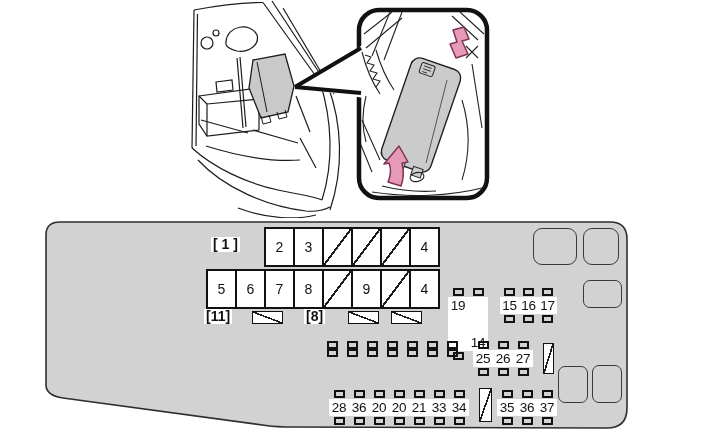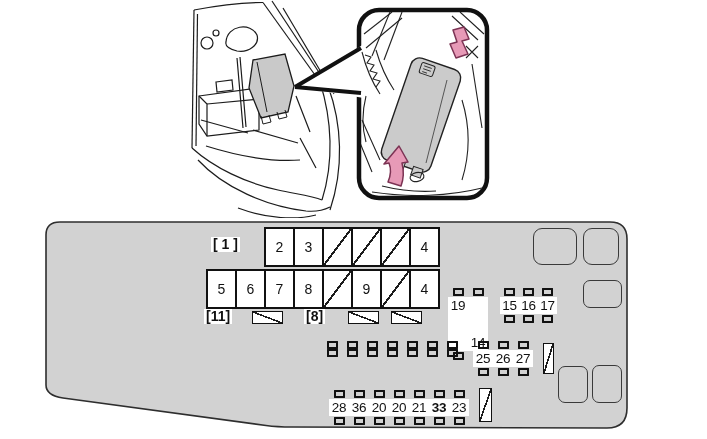--- a/index.html
+++ b/index.html
@@ -317,36 +317,65 @@
           <div class="col" style="width: 20px;">
             <div class="dash"></div>
           </div>
         </div>
         <div class="numrow">
           <div class="col" style="width: 20px;">28</div>
           <div class="col" style="width: 20px;">36</div>
           <div class="col" style="width: 20px;">20</div>
           <div class="col" style="width: 20px;">20</div>
           <div class="col" style="width: 20px;">21</div>
-          <div class="col" style="width: 20px; font-weight: bold;">33</div>
-          <div class="col" style="width: 20px;">23</div>
-        </div>
-        <div class="dashrow">
-          <div class="col" style="width: 20px;">
-            <div class="dash"></div>
-          </div>
-          <div class="col" style="width: 20px;">
-            <div class="dash"></div>
-          </div>
-          <div class="col" style="width: 20px;">
-            <div class="dash"></div>
-          </div>
-          <div class="col" style="width: 20px;">
-            <div class="dash"></div>
-          </div>
+          <div class="col" style="width: 20px;">33</div>
+          <div class="col" style="width: 20px;">34</div>
+        </div>
+        <div class="dashrow">
+          <div class="col" style="width: 20px;">
+            <div class="dash"></div>
+          </div>
+          <div class="col" style="width: 20px;">
+            <div class="dash"></div>
+          </div>
+          <div class="col" style="width: 20px;">
+            <div class="dash"></div>
+          </div>
+          <div class="col" style="width: 20px;">
+            <div class="dash"></div>
+          </div>
+          <div class="col" style="width: 20px;">
+            <div class="dash"></div>
+          </div>
+          <div class="col" style="width: 20px;">
+            <div class="dash"></div>
+          </div>
+          <div class="col" style="width: 20px;">
+            <div class="dash"></div>
+          </div>
+        </div>
+      </div>
+      <div class="fusegroup" style="left: 497px; top: 390px;">
+        <div class="dashrow">
+          <div class="col" style="width: 20px;">
+            <div class="dash"></div>
+          </div>
+          <div class="col" style="width: 20px;">
+            <div class="dash"></div>
+          </div>
+          <div class="col" style="width: 20px;">
+            <div class="dash"></div>
+          </div>
+        </div>
+        <div class="numrow">
+          <div class="col" style="width: 20px;">35</div>
+          <div class="col" style="width: 20px;">36</div>
+          <div class="col" style="width: 20px;">37</div>
+        </div>
+        <div class="dashrow">
           <div class="col" style="width: 20px;">
             <div class="dash"></div>
           </div>
           <div class="col" style="width: 20px;">
             <div class="dash"></div>
           </div>
           <div class="col" style="width: 20px;">
             <div class="dash"></div>
           </div>
         </div>

